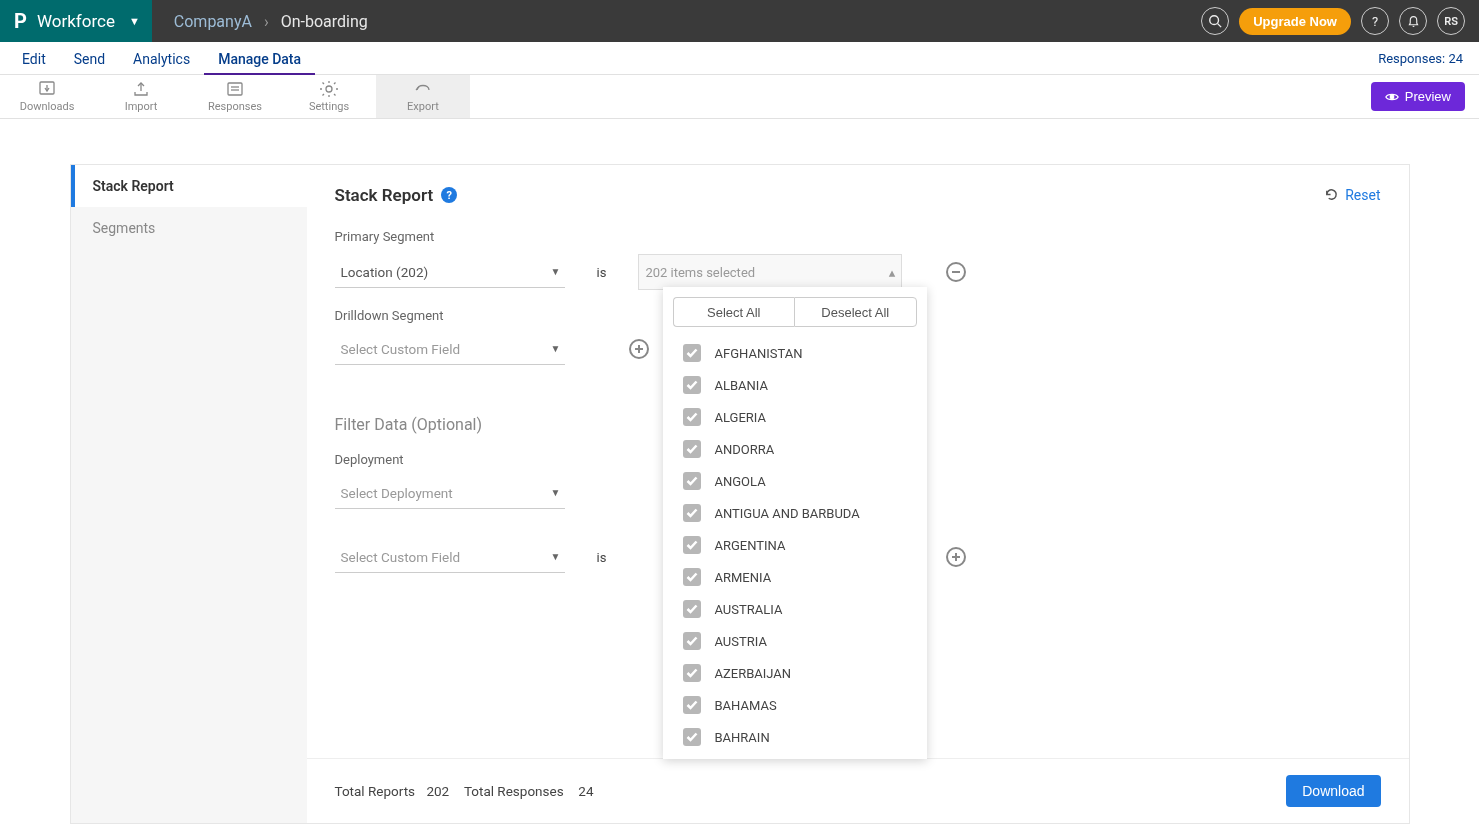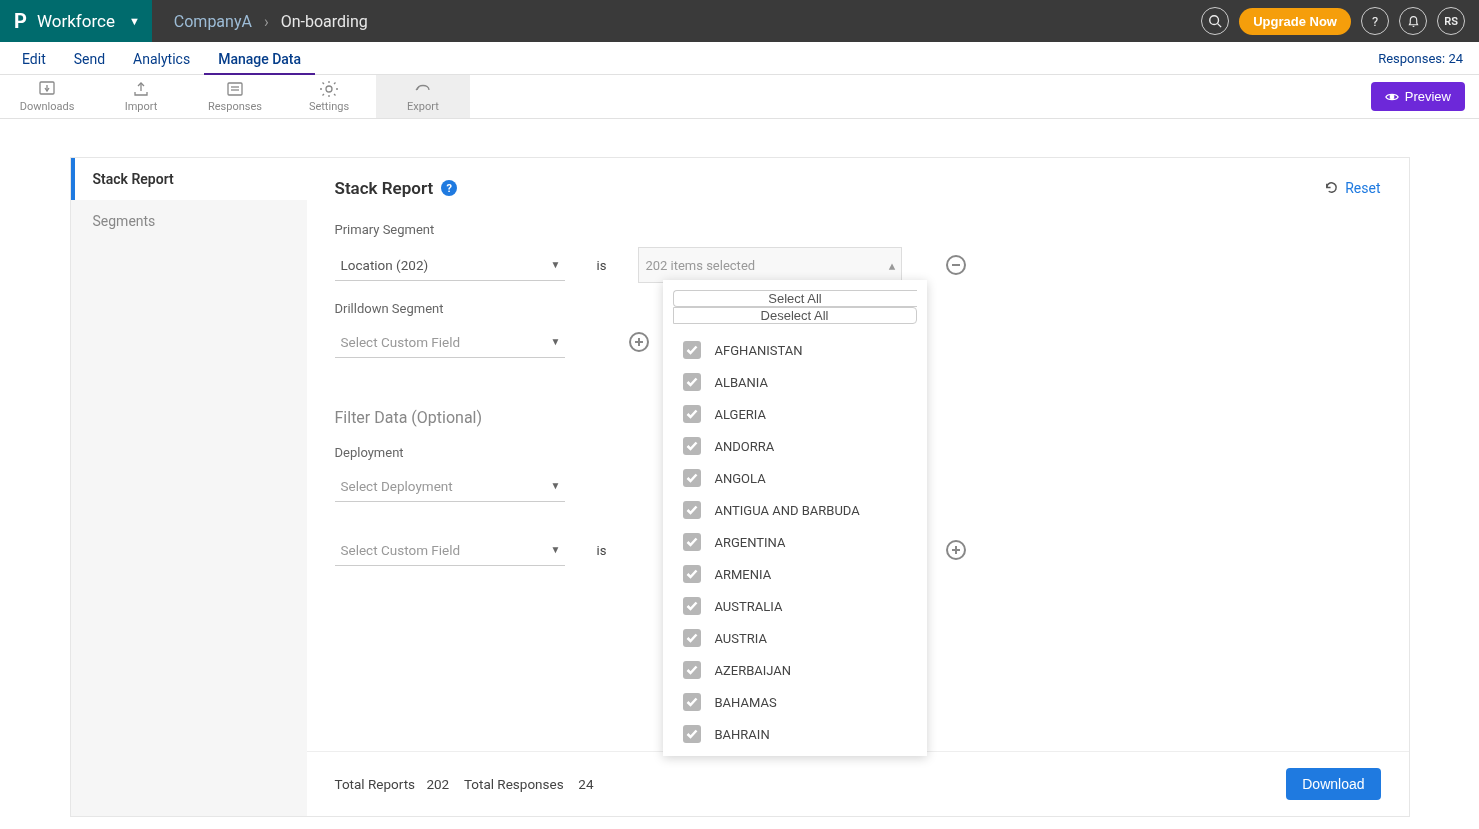--- a/index.html
+++ b/index.html
@@ -143,21 +143,21 @@
     cursor: pointer;
   }
 
   
   .content-wrap {
     padding: 30px 40px;
   }
   .panel {
     width: 100%;
     max-width: 1340px;
-    margin: 8px auto;
+    margin: 15px auto;
     background: #f6f6f6;
     border: 1px solid #e6e6e6;
     display: flex;
     height: 660px;
     position: relative;
   }
 
   .sidebar {
     width: 236px;
     border-right: 0;
@@ -276,21 +276,20 @@
     left: 356px;
     width: 264px;
     background: #fff;
     box-shadow: 0 2px 10px rgba(0,0,0,0.18);
     z-index: 50;
   }
   .dd-btns {
     display: flex;
     padding: 10px 10px 8px 10px;
     gap: 0;
-    flex-direction: column;
   }
   .dd-btns button {
     flex: 1;
     height: 30px;
     border: 1px solid #ccc;
     background: #fff;
     font-size: 13px;
     color: #555;
     cursor: pointer;
   }

